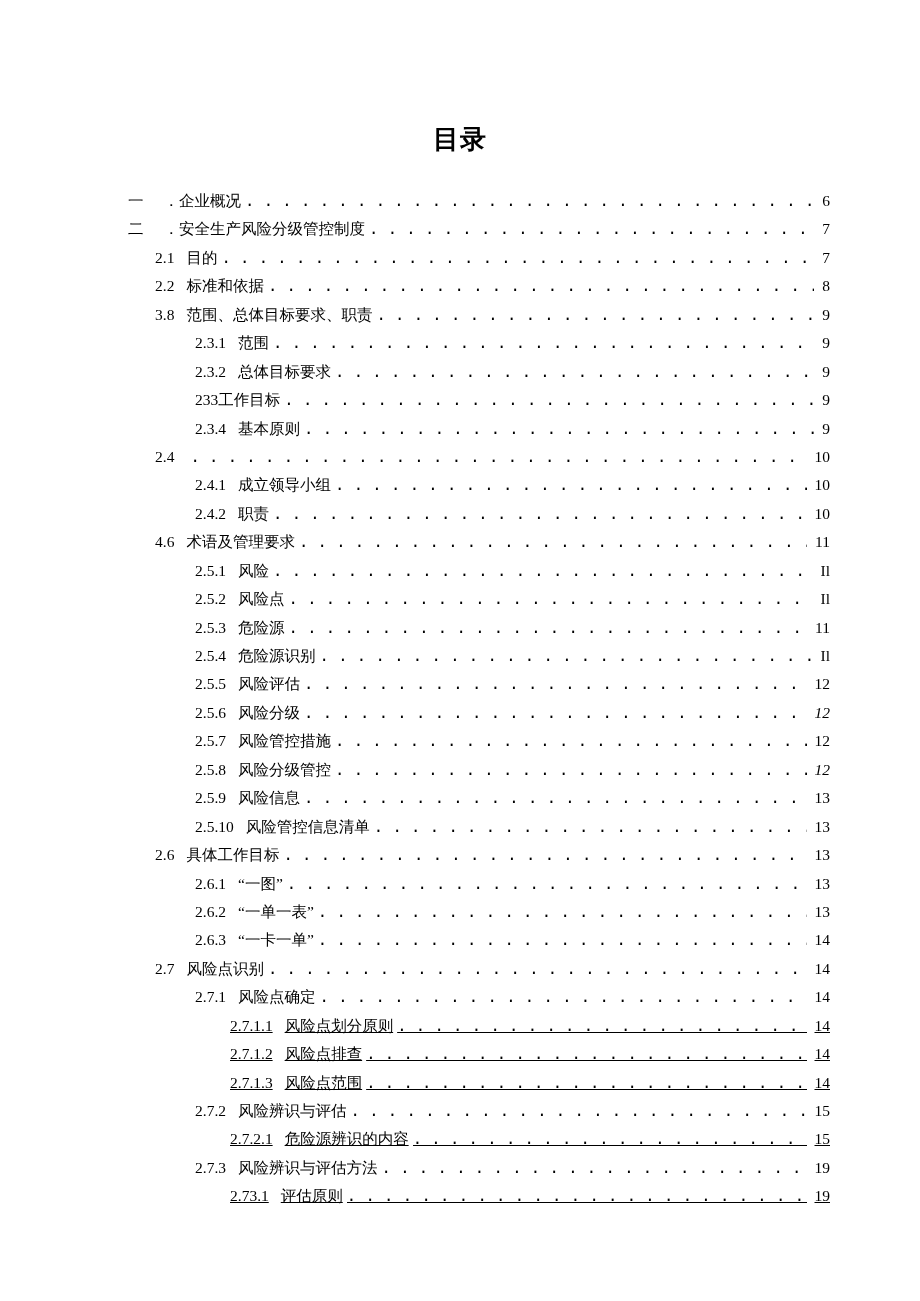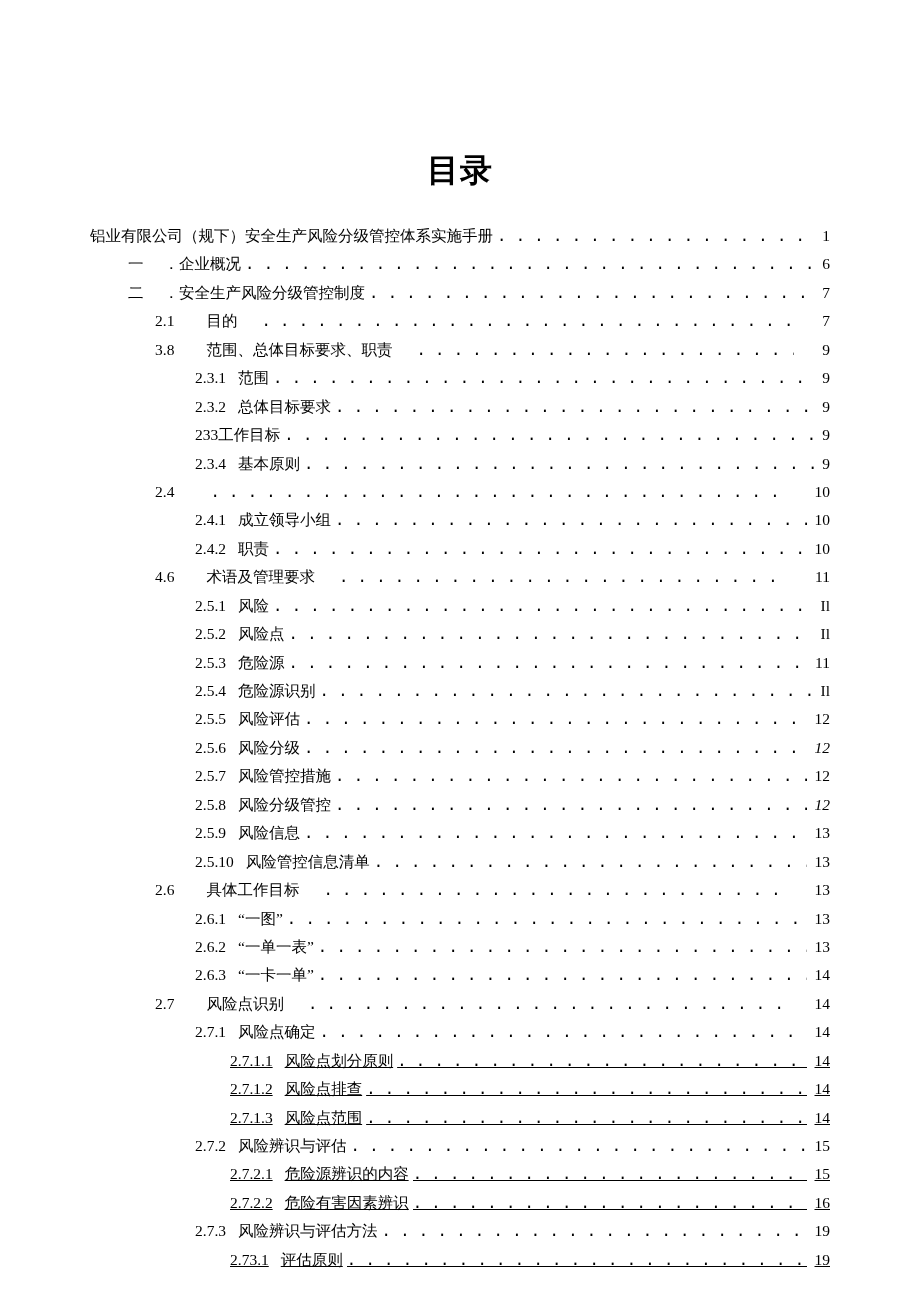--- a/index.html
+++ b/index.html
@@ -8,35 +8,34 @@
       font-family:"SimSun","宋体",serif;
       color:#000;
       font-size:15.5px;
       width:920px;
       margin:0 auto;
       padding:120px 90px 90px 90px;
       line-height:1.5;
     }
     .title {
       text-align:center;
-      font-size:32px;
+      font-size:26px;
       font-weight:bold;
       margin-bottom:30px;
       letter-spacing:1px;
-      margin-top:26px;
     }
     .toc-row {
       display:flex;
       align-items:baseline;
       white-space:nowrap;
       margin:4.2px 0;
     }
     .indent1 { padding-left:0px; }
     .indent2 { padding-left:38px; }
-    .indent3 { padding-left:65px;gap:20px; }
+    .indent3 { padding-left:65px; }
     .indent4 { padding-left:105px;justify-content:center; }
     .indent5 { padding-left:140px;text-decoration:underline; }
     .num { margin-right:12px; flex:0 0 auto; }
     .num-cn { margin-right:20px; flex:0 0 auto; }
     .label { flex:0 0 auto; }
     .dots {
       flex:1 1 auto;
       overflow:hidden;
       letter-spacing:3px;
       font-family:monospace;
@@ -49,44 +48,45 @@
     }
     .page { flex:0 0 auto; padding-left:4px; }
     .italic { font-style:italic; }
   </style>
 </head>
 <body>
 
 <div class="title">目录</div>
 
 <div id="toc">
-    <div class="toc-row indent1">
-      <span class="label">铝业有限公司（规下）安全生产风险分级管控体系实施手册</span>
-      <span class="dots"></span>
-      <span class="page">1</span>
-    </div>
     <div class="toc-row indent2">
       <span class="num-cn">一</span>
       <span class="label">．企业概况</span>
       <span class="dots"></span>
       <span class="page">6</span>
     </div>
     <div class="toc-row indent2">
       <span class="num-cn">二</span>
       <span class="label">．安全生产风险分级管控制度</span>
       <span class="dots"></span>
       <span class="page">7</span>
     </div>
     <div class="toc-row indent3">
       <span class="num">2.1</span>
       <span class="label">目的</span>
       <span class="dots"></span>
       <span class="page">7</span>
     </div>
     <div class="toc-row indent3">
+      <span class="num">2.2</span>
+      <span class="label">标准和依据</span>
+      <span class="dots"></span>
+      <span class="page">8</span>
+    </div>
+    <div class="toc-row indent3">
       <span class="num">3.8</span>
       <span class="label">范围、总体目标要求、职责</span>
       <span class="dots"></span>
       <span class="page">9</span>
     </div>
     <div class="toc-row indent4">
       <span class="num">2.3.1</span>
       <span class="label">范围</span>
       <span class="dots"></span>
       <span class="page">9</span>
@@ -249,26 +249,20 @@
       <span class="num">2.7.2</span>
       <span class="label">风险辨识与评估</span>
       <span class="dots"></span>
       <span class="page">15</span>
     </div>
     <div class="toc-row indent5">
       <span class="num">2.7.2.1</span>
       <span class="label">危险源辨识的内容</span>
       <span class="dots"></span>
       <span class="page">15</span>
-    </div>
-    <div class="toc-row indent5">
-      <span class="num">2.7.2.2</span>
-      <span class="label">危险有害因素辨识</span>
-      <span class="dots"></span>
-      <span class="page">16</span>
     </div>
     <div class="toc-row indent4">
       <span class="num">2.7.3</span>
       <span class="label">风险辨识与评估方法</span>
       <span class="dots"></span>
       <span class="page">19</span>
     </div>
     <div class="toc-row indent5">
       <span class="num">2.73.1</span>
       <span class="label">评估原则</span>

